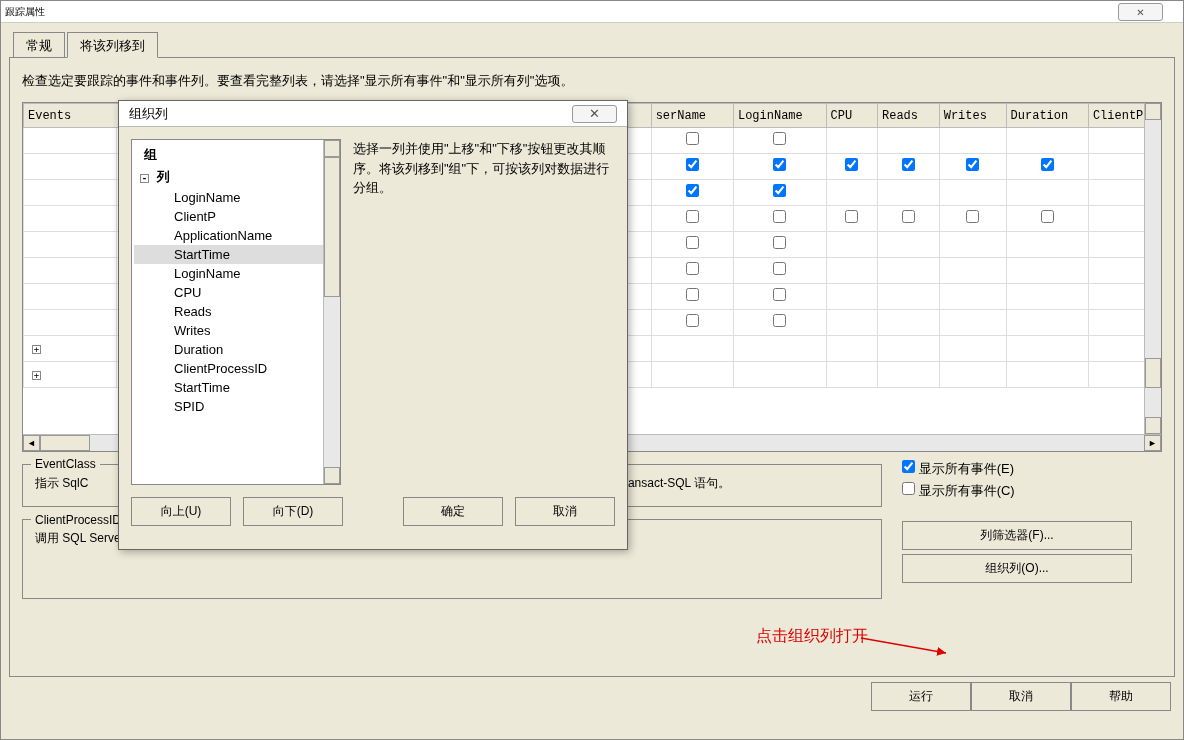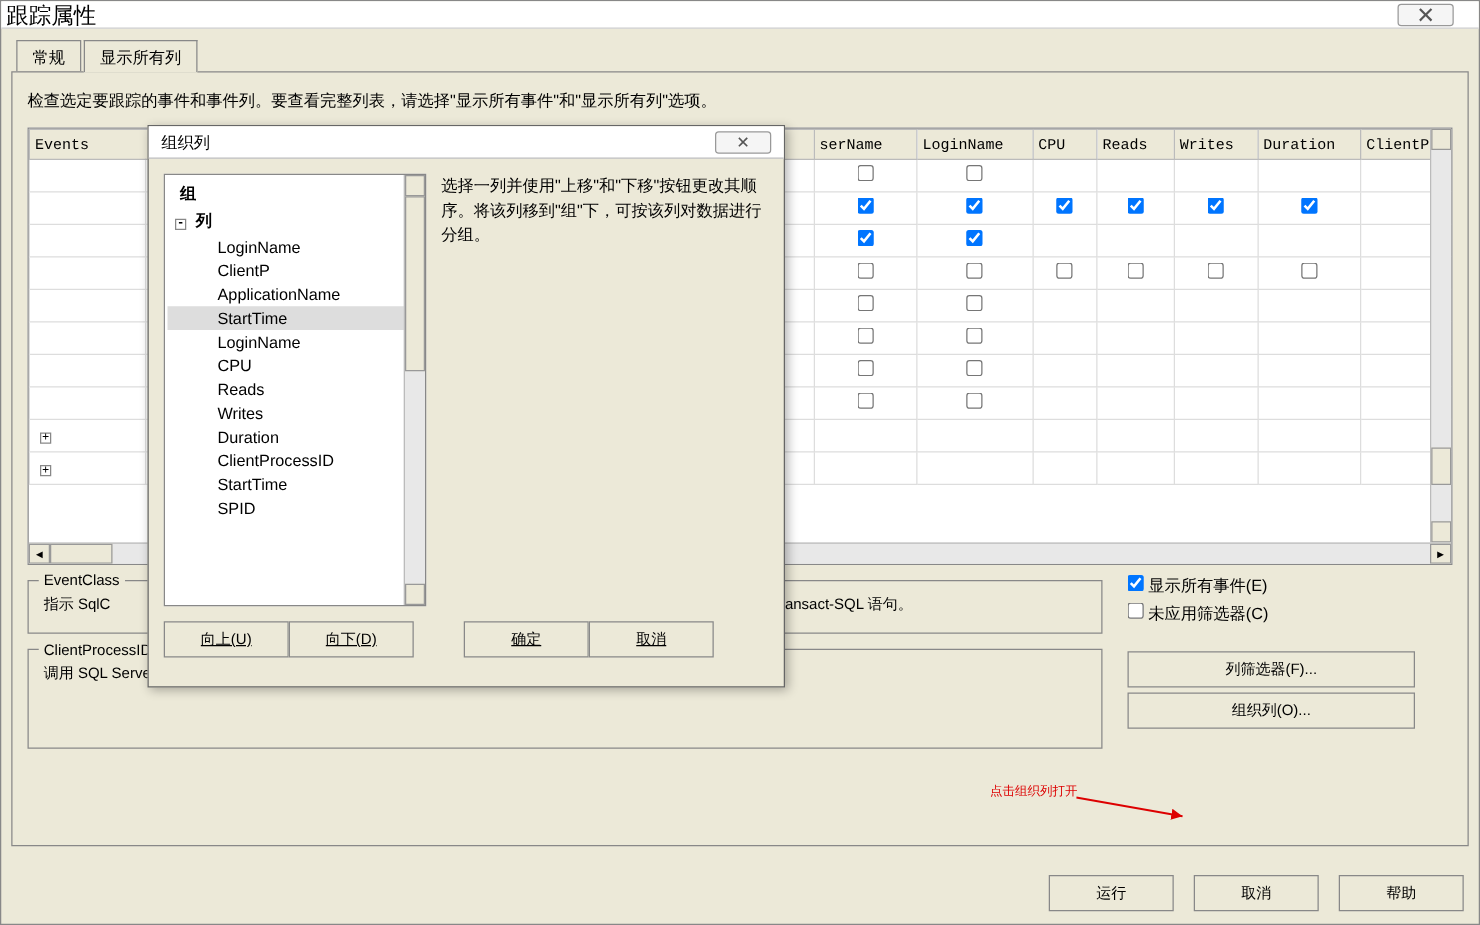--- a/index.html
+++ b/index.html
@@ -18,21 +18,21 @@
   background: #ece9d8;
   border: 1px solid #888;
 }
 .titlebar {
   height: 22px;
   background: #fff;
   border-bottom: 1px solid #ccc;
   display: flex;
   align-items: center;
   padding: 0 4px;
-  font-size: 18px;
+  font-size: 10px;
 }
 .close-x {
   position: absolute;
   right: 20px;
   top: 2px;
   width: 45px;
   height: 18px;
   border: 1px solid #999;
   border-radius: 3px;
   display: flex;
@@ -196,23 +196,23 @@
   padding: 4px 8px;
   font-size: 12px;
   text-align: center;
   cursor: pointer;
   min-width: 100px;
 }
 .big-btn { width: 230px; padding: 5px 8px; margin: 4px 0; display: block; }
 .bottom-buttons {
   position: absolute;
   right: 12px;
-  bottom: 10px;
-  display: flex;
-  gap: 16px;
+  bottom: 28px;
+  display: flex;
+  gap: 0;
   align-items: center;
 }
 .bottom-buttons .btn { width: 90px; padding: 5px; }
 
 
 .dialog {
   position: absolute;
   left: 118px;
   top: 100px;
   width: 510px;
@@ -283,33 +283,32 @@
 }
 .tree-item.sel { background: #ddd; }
 .right-txt {
   flex: 1;
   font-size: 13px;
   line-height: 1.5;
 }
 .dialog-buttons {
   display: flex;
   padding: 0 12px 12px 12px;
-  text-decoration: underline;
+  gap: 12px;
 }
 .dialog-buttons .btn { width: 85px; padding: 5px; }
 .dialog-buttons .spacer { width: 40px; }
 
 .annotation {
   position: absolute;
   left: 755px;
   top: 625px;
   color: #d00;
-  font-size: 10px;
+  font-size: 16px;
   z-index: 50;
-  margin-left: 36px;
 }
 .arrow-svg {
   position: absolute;
   left: 860px;
   top: 632px;
   z-index: 50;
 }
 input[type=checkbox] { width: 13px; height: 13px; }
 </style>
 </head>
@@ -318,21 +317,21 @@
 <div class="main-window">
   <div class="titlebar">
     <span>跟踪属性</span>
     <div class="close-x">
       <span>✕</span>
     </div>
   </div>
 
   <div class="tabs">
     <div class="tab">常规</div>
-    <div class="tab active">显示所有列</div>
+    <div class="tab active">将该列移到</div>
   </div>
 
   <div class="tab-content">
     <div class="instruction">检查选定要跟踪的事件和事件列。要查看完整列表，请选择"显示所有事件"和"显示所有列"选项。</div>
 
     <div class="grid-wrap">
       <table class="grid">
         <colgroup>
           <col style="width:90px">
             <col style="width:520px">
@@ -491,21 +490,21 @@
         <span>指示 SqlC</span>
         <span style="margin-left:510px">些 Transact-SQL 语句。</span>
       </div>
       <div class="right-checks">
         <label>
           <input type="checkbox" id="chk-events" checked="" style="">
           <span>显示所有事件(E)</span>
         </label>
         <label>
           <input type="checkbox" id="chk-cols" style="">
-          <span>未应用筛选器(C)</span>
+          <span>显示所有事件(C)</span>
         </label>
       </div>
     </div>
 
     <div class="lower-flex">
       <div class="groupbox left-group" style="height:80px">
         <div class="groupbox-label">ClientProcessID (未应用筛选器)</div>
         <div>调用 SQL Server 的应用程序的进程 ID。</div>
       </div>
       <div class="right-checks" style="padding-top:10px">

